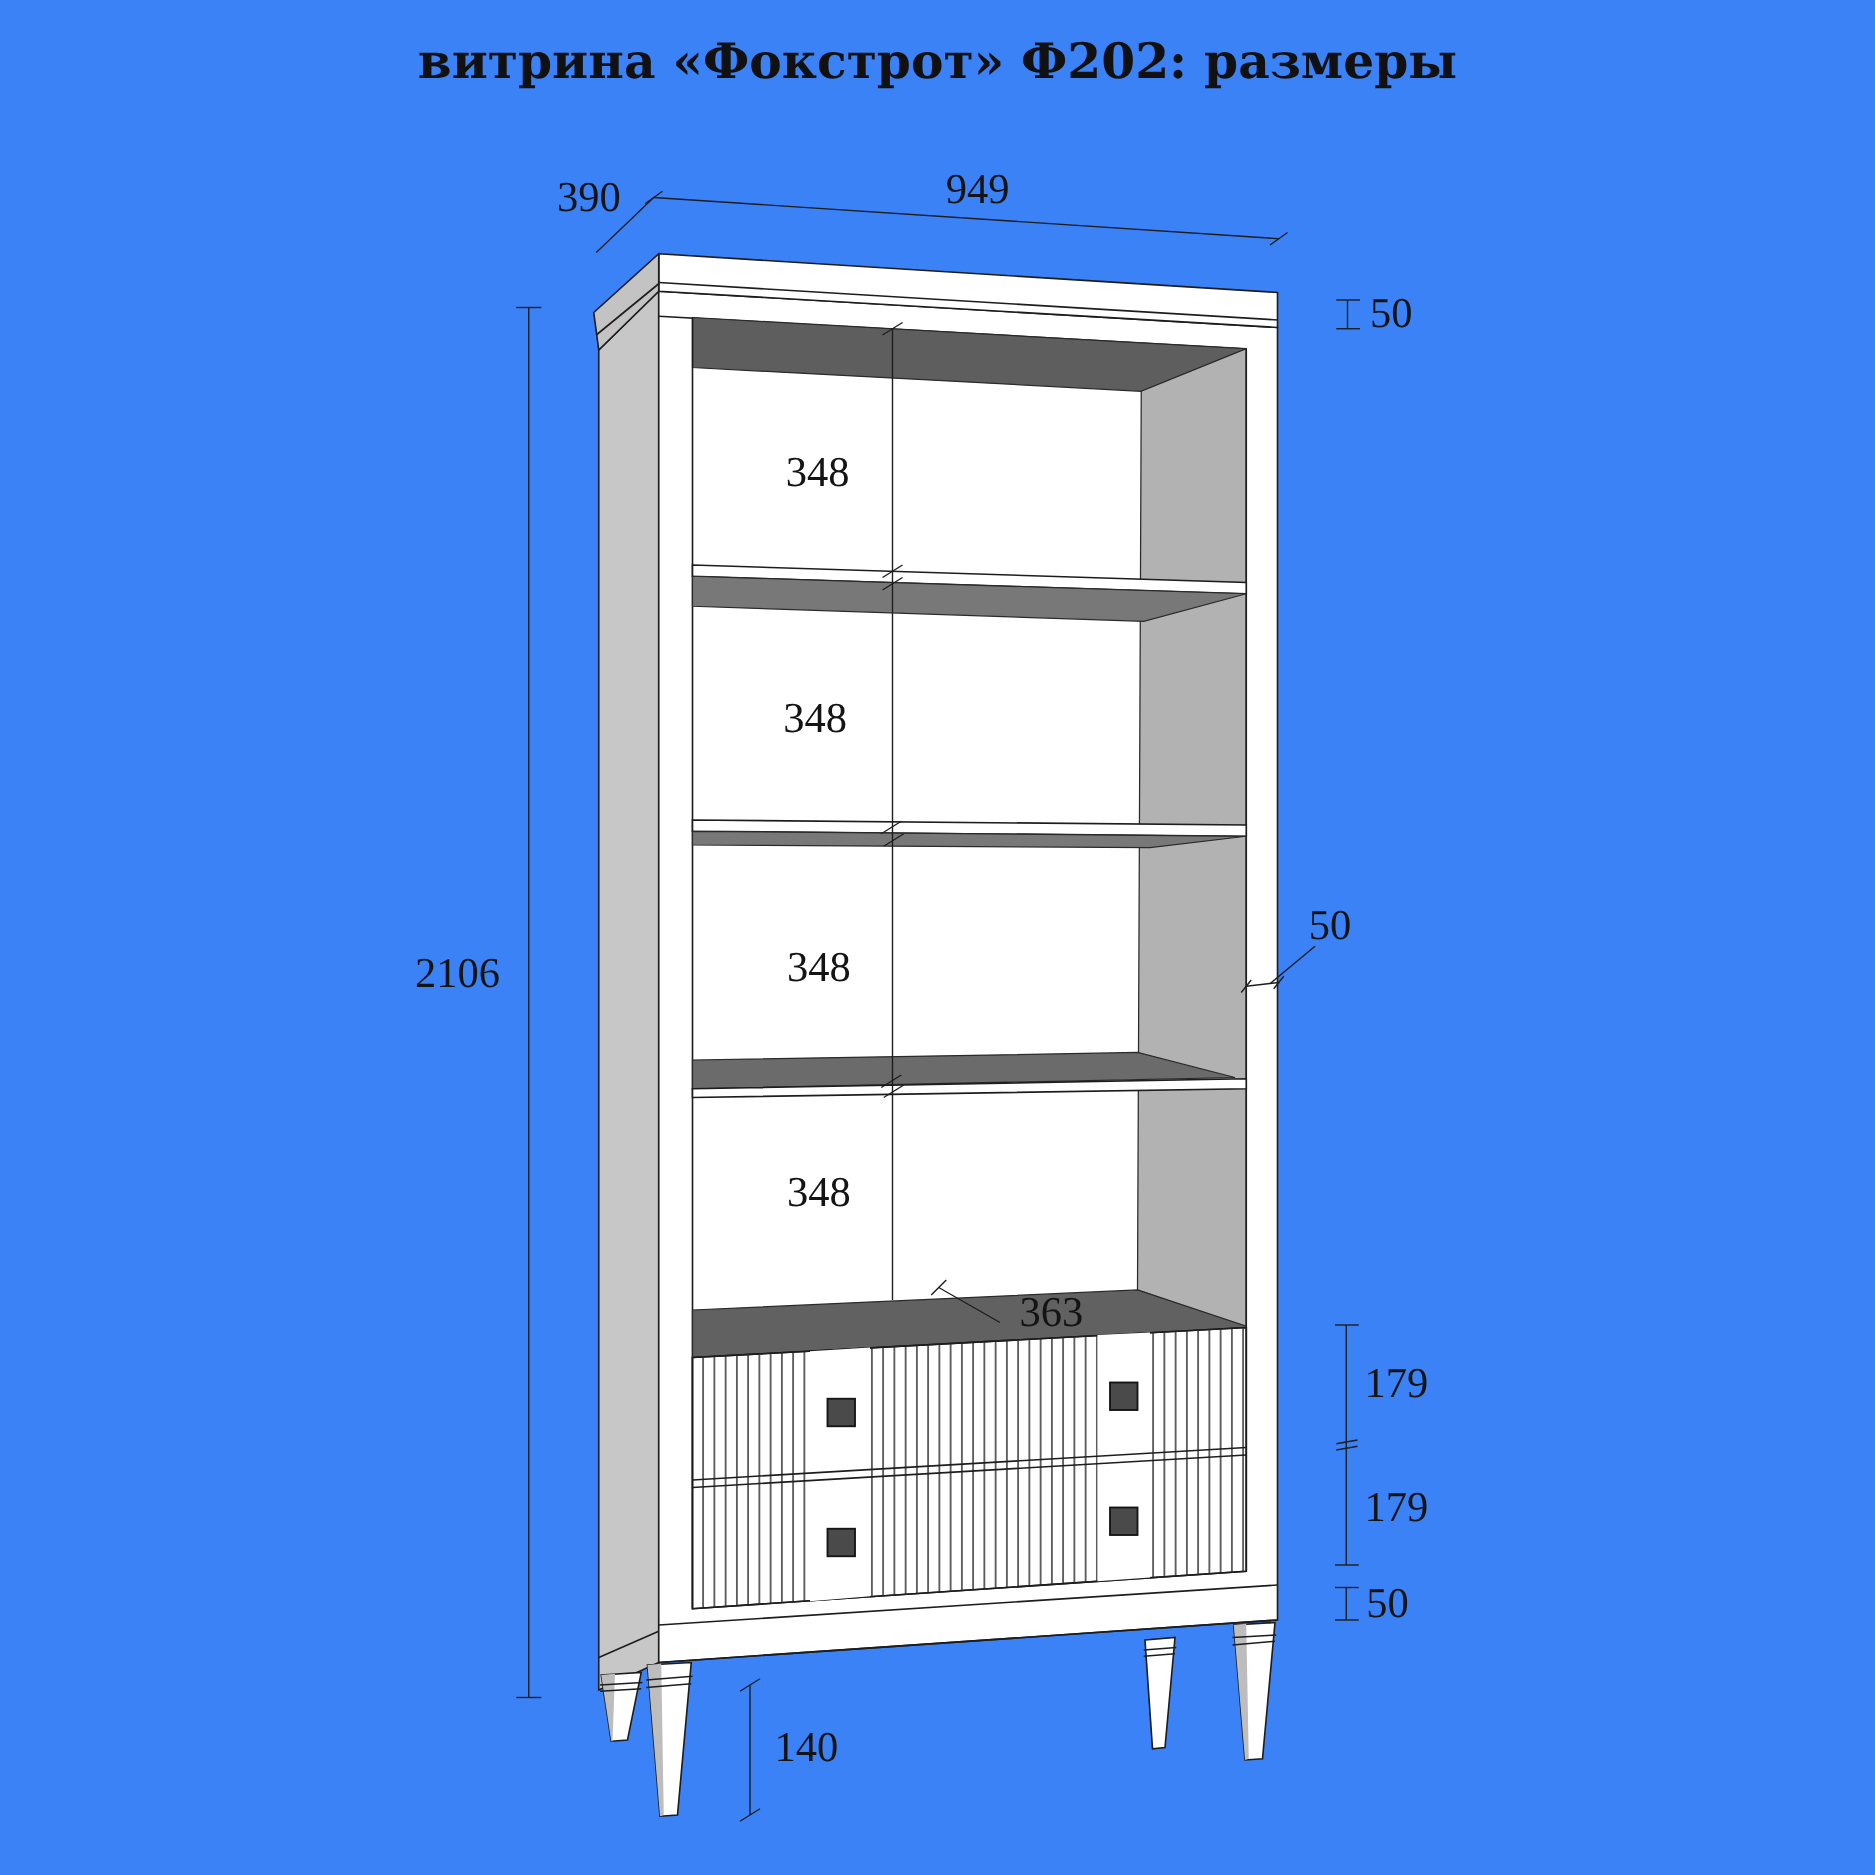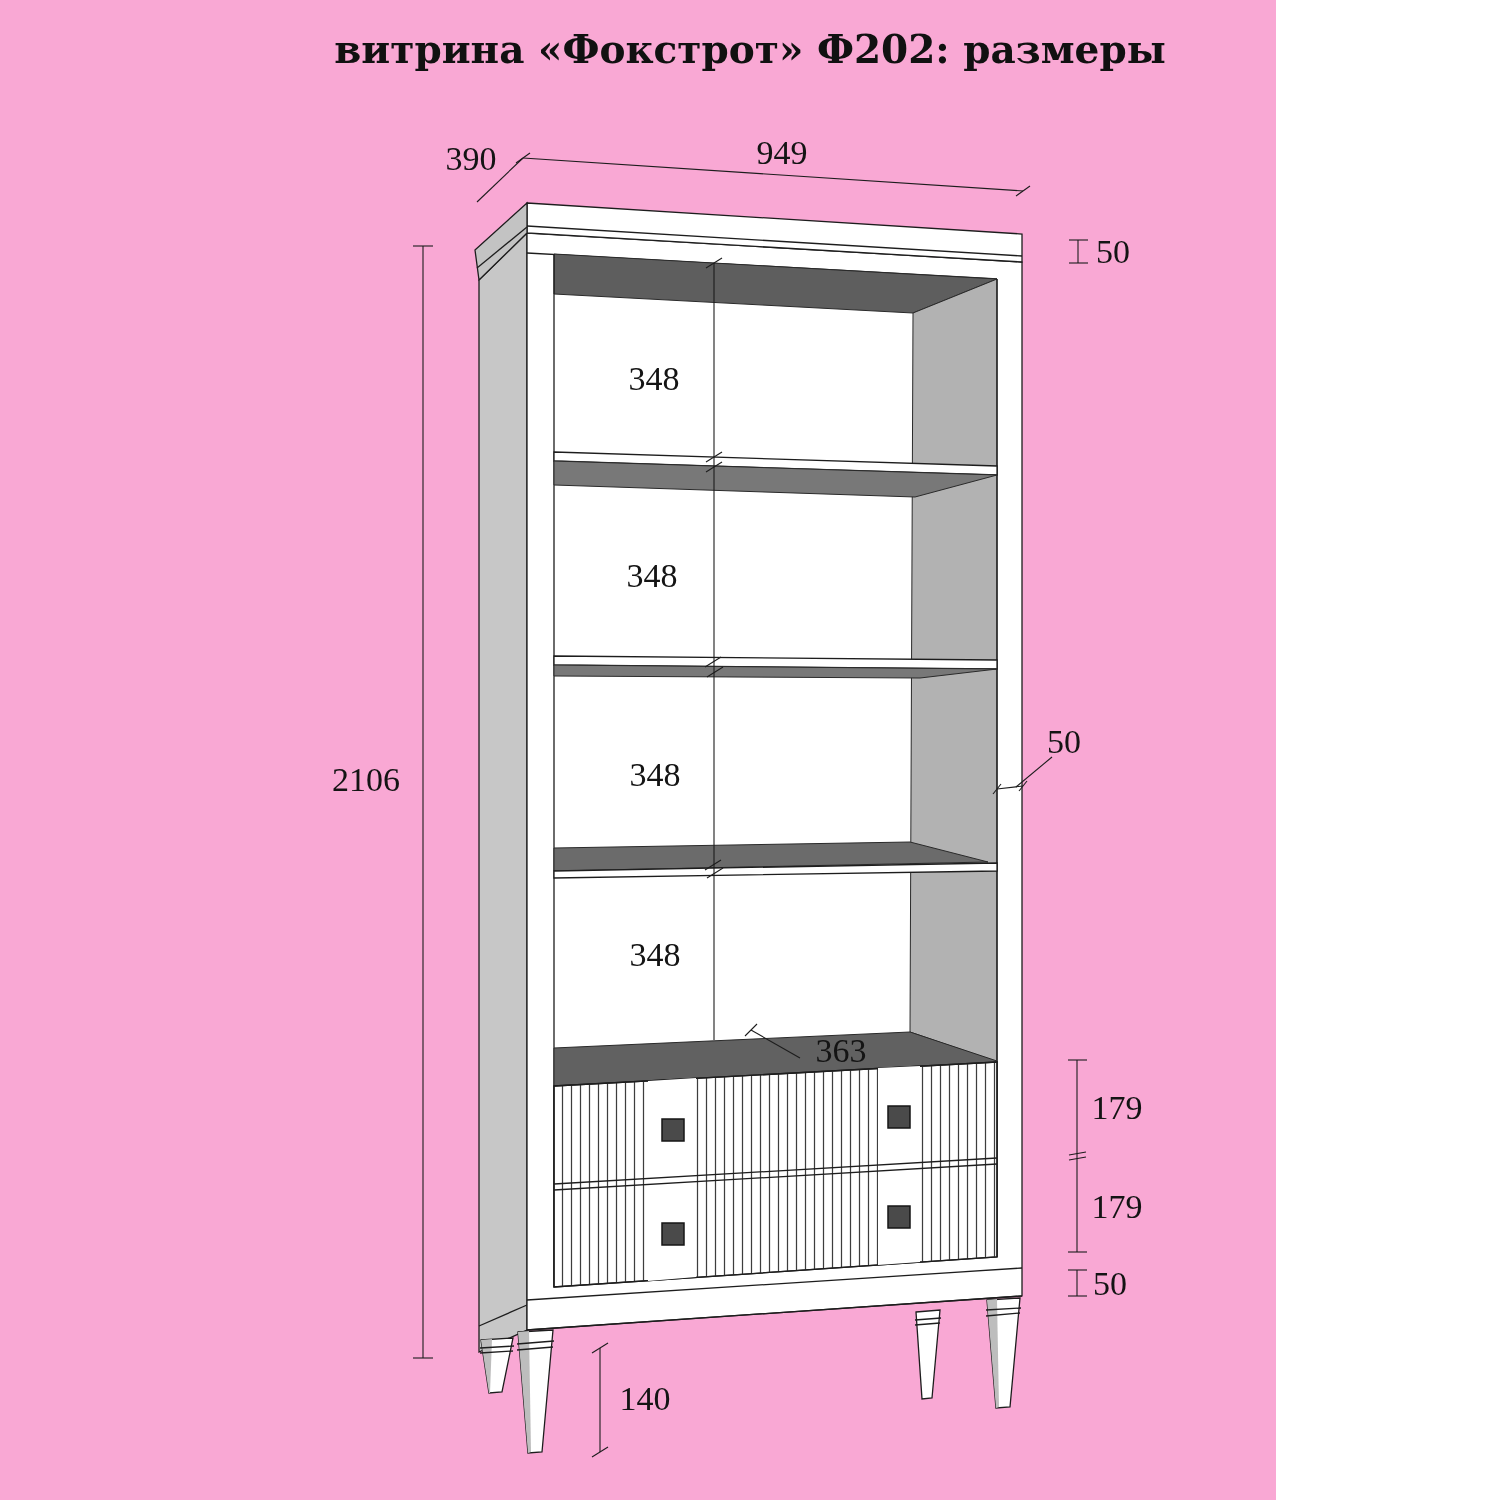--- a/index.html
+++ b/index.html
@@ -1,16 +1,16 @@
 <!DOCTYPE html>
 <html><head>
 <meta charset="utf-8">
 <style>
   html,body{margin:0;padding:0;background:#ffffff;}
-  .stage{position:relative;width:1276px;height:1500px;background:#f9a8d4;overflow:hidden;
+  .stage{position:relative;width:1500px;height:1500px;background:#3b82f6;overflow:hidden;
          font-family:"Liberation Serif", serif;}
   .title{position:absolute;top:26px;left:0;width:1500px;text-align:center;
          font-family:"DejaVu Serif", serif;font-weight:bold;font-size:39px;color:#111;
          letter-spacing:0px;}
   svg{position:absolute;top:0;left:0;}
   svg text{font-family:"Liberation Serif", serif;font-size:34px;fill:#141414;}
   .ln{stroke:#1d1d1d;stroke-width:1.3;fill:none;}
   .dim{stroke:#1d1d1d;stroke-width:1.1;fill:none;}
   .face-w{fill:#ffffff;stroke:#1d1d1d;stroke-width:1.3;}
 </style>

